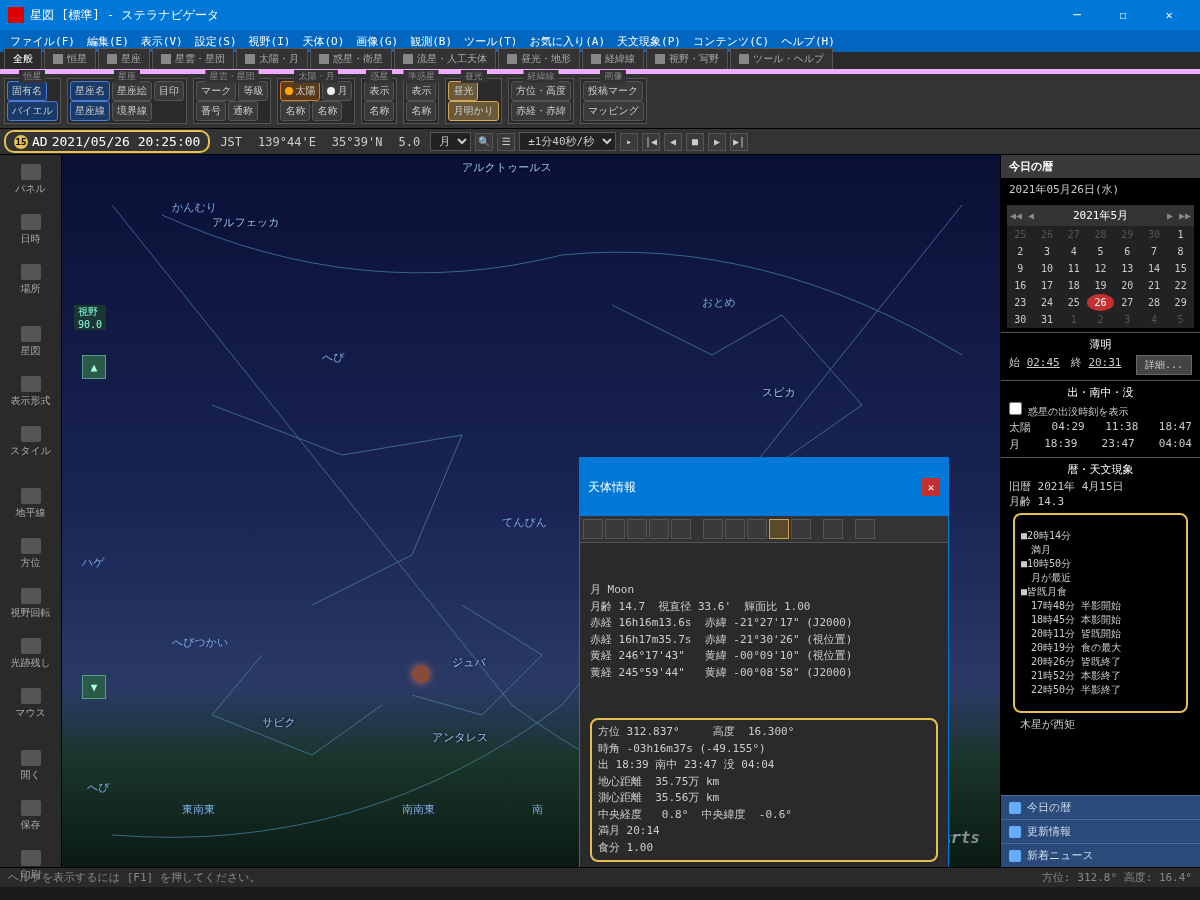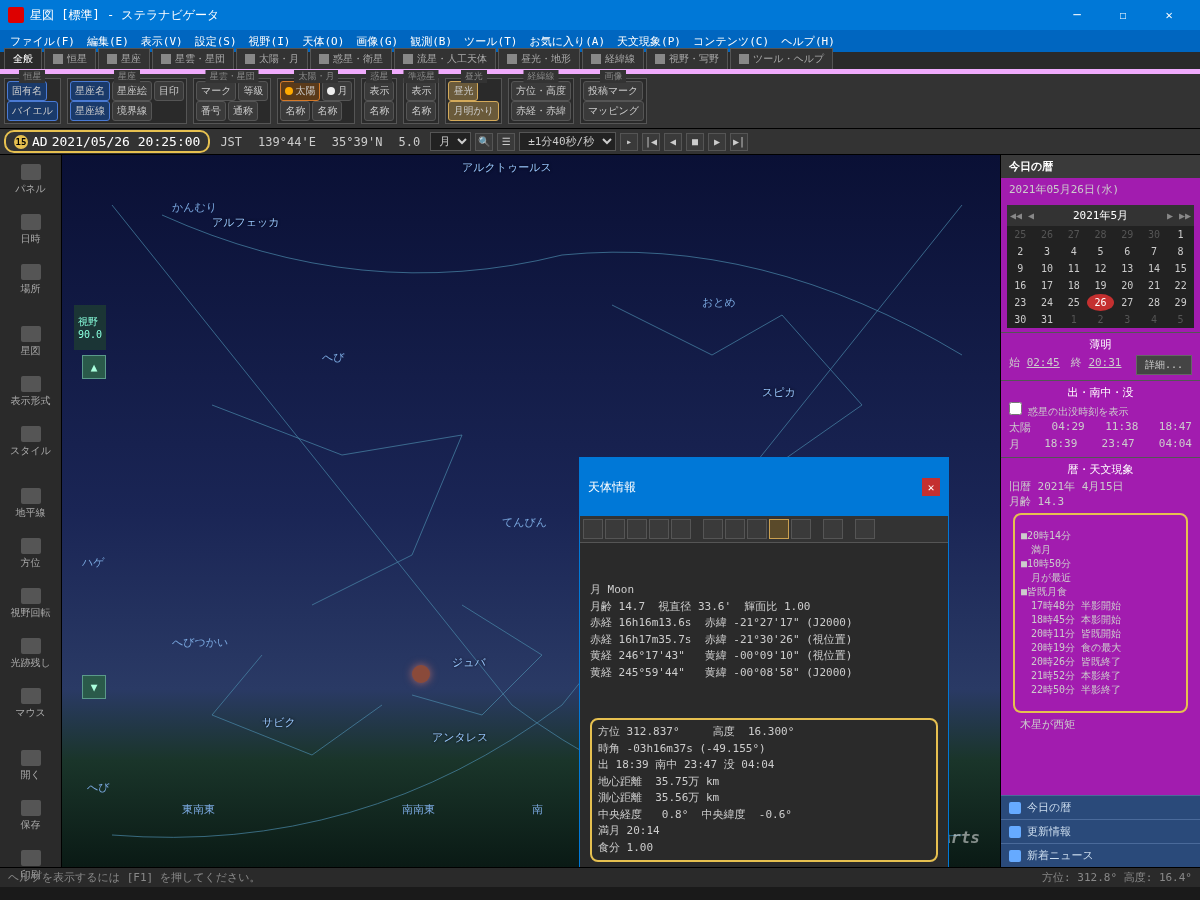--- a/index.html
+++ b/index.html
@@ -32,33 +32,33 @@
 .main { display:flex; height:712px; }
 .leftbar { width:62px; background:#2a2a2a; border-right:1px solid #000; display:flex; flex-direction:column; align-items:center; padding:4px 0; gap:8px; }
 .lbtn { width:52px; padding:4px 2px; text-align:center; font-size:10px; color:#aaa; border:1px solid transparent; border-radius:3px; }
 .lbtn .licon { width:20px; height:16px; margin:0 auto 2px; background:#555; border-radius:2px; }
 .lsep { width:50px; height:1px; background:#555; margin:2px 0; }
 .sky { flex:1; background:linear-gradient(180deg,#0a1035 0%,#1a2555 50%,#2a3a65 75%,#1a352a 85%,#0a1a15 100%); position:relative; overflow:hidden; }
 .starlabel { position:absolute; color:#9ac8ff; font-size:11px; text-shadow:0 0 3px #000; }
 .clabel { position:absolute; color:#7aa8df; font-size:11px; }
 .dirlabel { position:absolute; bottom:50px; color:#7aa8df; font-size:11px; }
 .cline { position:absolute; stroke:#4a8aaa; stroke-width:0.7; fill:none; }
-.fov { position:absolute; top:150px; left:12px; background:rgba(30,60,50,0.8); color:#8fd; padding:10px 4px; font-size:10px; }
+.fov { position:absolute; top:150px; left:12px; background:rgba(30,60,50,0.8); color:#8fd; padding:0 4px; font-size:10px; }
 .navarrow { position:absolute; left:20px; width:24px; height:24px; background:#2a5a4a; border:1px solid #5a9a8a; display:flex; align-items:center; justify-content:center; color:#afd; }
 .watermark { position:absolute; bottom:20px; right:20px; color:rgba(255,255,255,0.5); font-size:16px; font-weight:bold; font-style:italic; }
 .infopanel { position:absolute; top:302px; left:517px; width:370px; background:#2a2a2a; border:1px solid #0078d7; }
 .infopanel .iphead { background:#0078d7; color:#fff; padding:20px 8px; display:flex; align-items:center; font-size:12px; }
 .infopanel .iphead .spacer { flex:1; }
 .infopanel .iphead .xbtn { width:18px; height:18px; background:#c43030; color:#fff; display:flex; align-items:center; justify-content:center; font-size:11px; }
 .infopanel .iptb { background:#333; padding:3px; display:flex; gap:2px; border-bottom:1px solid #555; }
 .infopanel .iptb .ipb { width:20px; height:20px; background:#3a3a3a; border:1px solid #555; }
 .infopanel .iptb .ipb.hl { background:#5a4a2a; border-color:#caa050; }
 .infopanel .ipbody { padding:6px 10px; font-family:monospace; font-size:11px; color:#ccc; line-height:1.5; white-space:pre; }
 .infopanel .hlbox { border:2px solid #e6c050; border-radius:8px; padding:4px 6px; margin-top:4px; }
-.rightpanel { width:200px; background:#a21caf; border-left:1px solid #000; display:flex; flex-direction:column; font-size:11px; }
+.rightpanel { width:200px; background:#000000; border-left:1px solid #000; display:flex; flex-direction:column; font-size:11px; }
 .rhead { background:#3a3a3a; padding:4px 8px; font-weight:bold; color:#fff; }
 .rdate { padding:4px 8px; color:#ccc; }
 .cal { margin:4px 6px; background:#222; }
 .calhead { background:#333; padding:3px; text-align:center; color:#fff; display:flex; justify-content:space-between; align-items:center; }
 .calhead .nav { font-size:10px; color:#888; }
 .calgrid { display:grid; grid-template-columns:repeat(7,1fr); font-size:10px; }
 .calcell { padding:3px 0; text-align:center; color:#ccc; position:relative; }
 .calcell.dim { color:#555; }
 .calcell.today { background:#c43030; border-radius:50%; color:#fff; }
 .rsection { border-top:1px solid #555; padding:4px 8px; }

